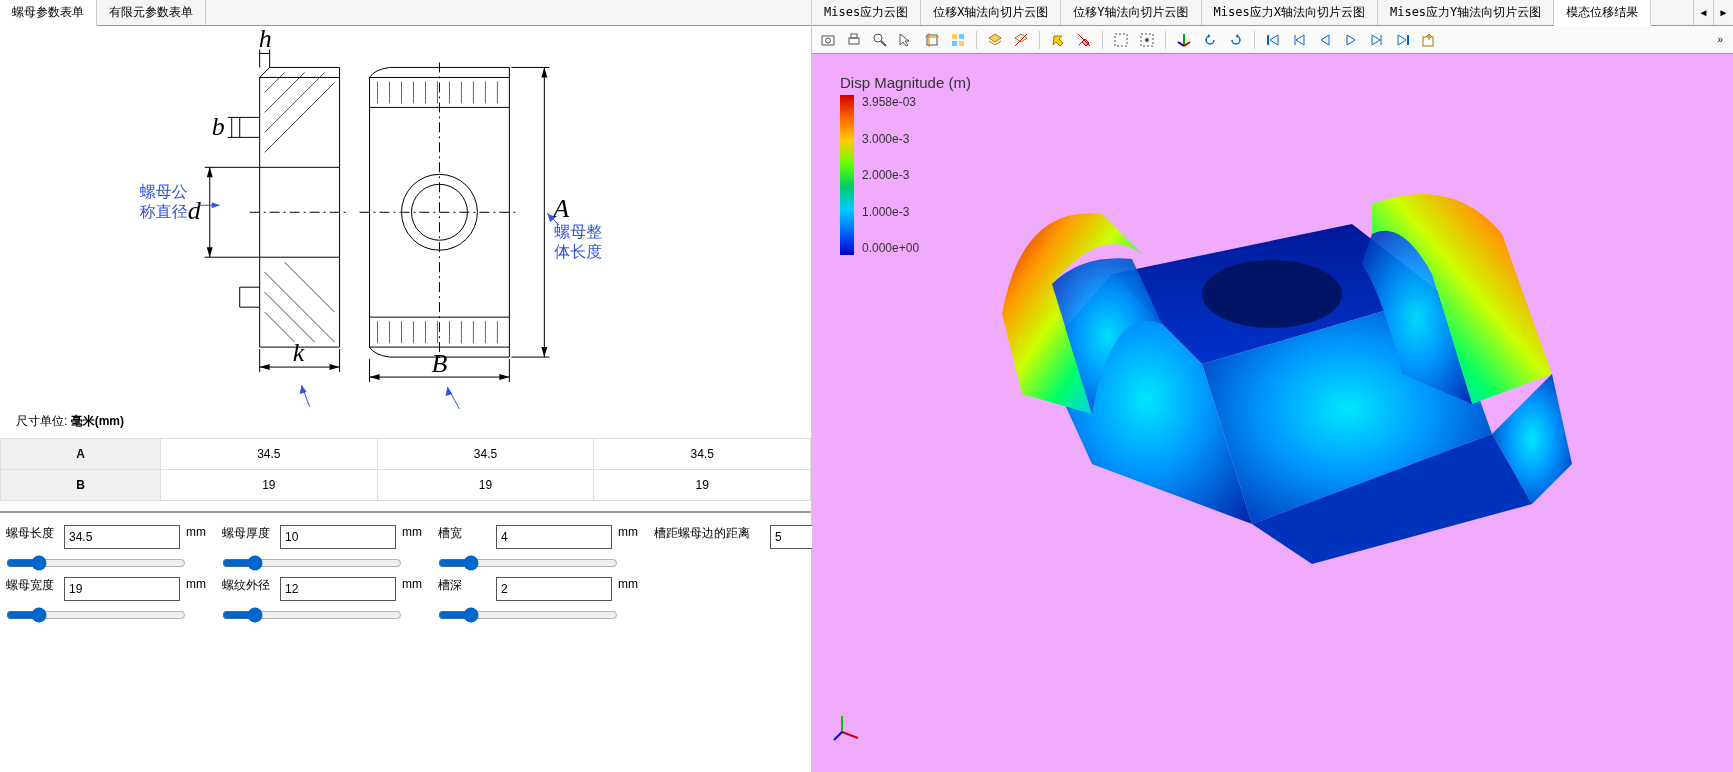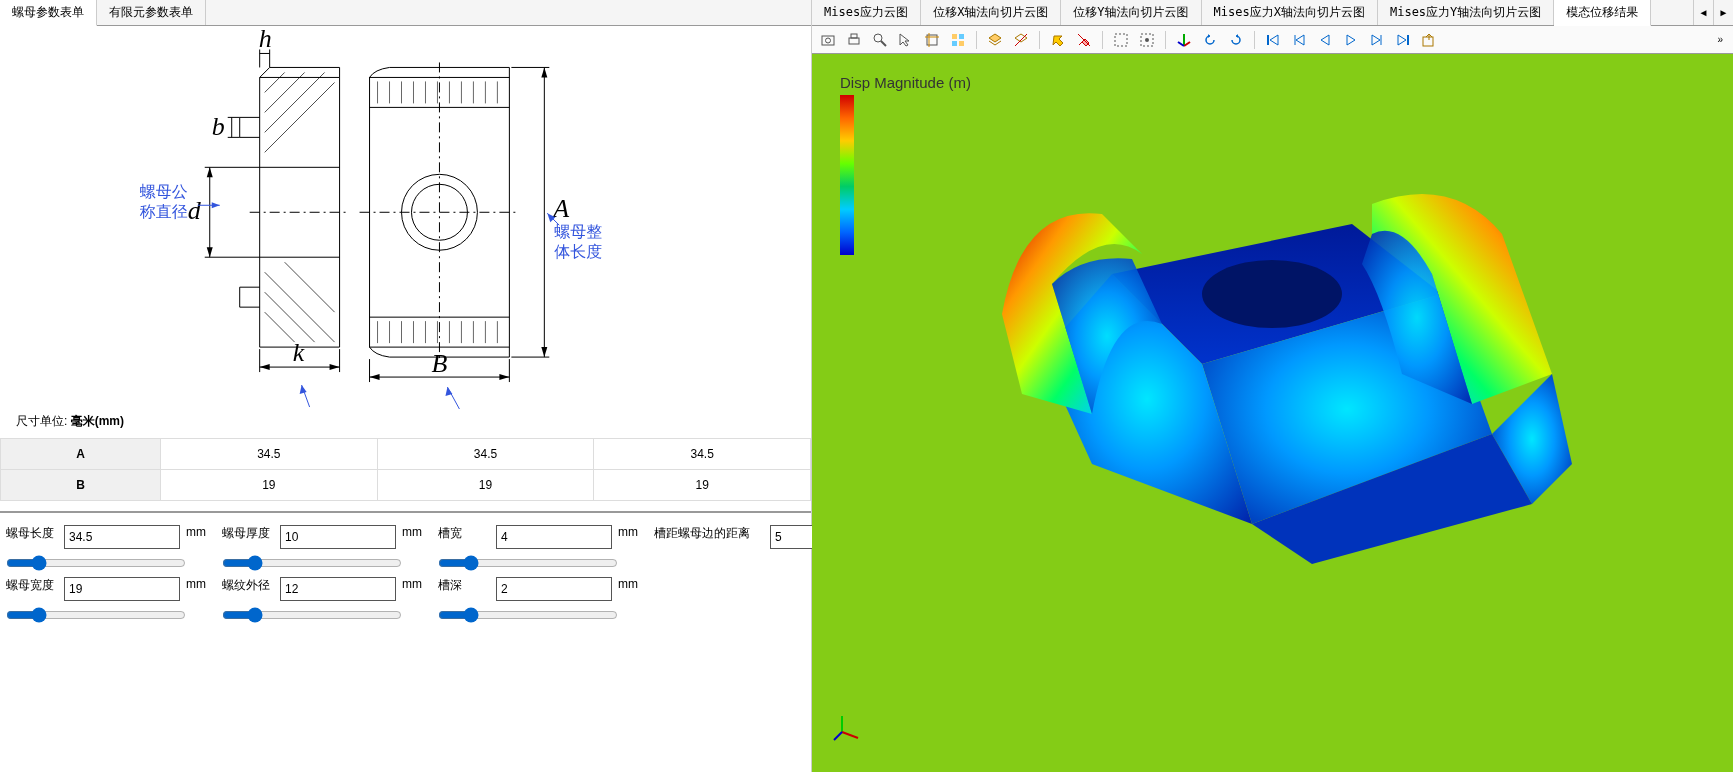--- a/index.html
+++ b/index.html
@@ -34,21 +34,21 @@
 .param-unit { font-size: 12px; }
 .slider { width: 180px; height: 14px; }
 .slider input[type=range] { width: 100%; accent-color: #0066cc; }
 
 .toolbar { height: 28px; border-bottom: 1px solid #999; display: flex; align-items: center; padding: 0 4px; gap: 2px; background: #fafafa; }
 .tool-sep { width: 1px; height: 18px; background: #ccc; margin: 0 4px; }
 .tool-btn { width: 24px; height: 22px; display: flex; align-items: center; justify-content: center; cursor: pointer; border: 1px solid transparent; border-radius: 2px; }
 .tool-btn svg { width: 16px; height: 16px; }
 .tool-expand { margin-left: auto; font-size: 10px; padding: 0 6px; cursor: pointer; }
 
-.viewer { flex: 1; background: #84cc16; position: relative; }
+.viewer { flex: 1; background: #f0abfc; position: relative; }
 .legend { position: absolute; top: 20px; left: 28px; }
 .legend-title { font-size: 15px; color: #333; margin-bottom: 4px; }
 .legend-bar { display: flex; margin-top: 2px; }
 .legend-grad { width: 14px; height: 160px; background: linear-gradient(to bottom, #d00000, #ff6600, #ffcc00, #66ff00, #00cc66, #00ccff, #0066ff, #0000cc); }
 .legend-labels { display: flex; flex-direction: column; justify-content: space-between; height: 160px; margin-left: 8px; font-size: 12px; color: #333; }
 .triad { position: absolute; bottom: 30px; left: 20px; width: 30px; height: 30px; }
 .fea-model { position: absolute; top: 110px; left: 120px; width: 650px; height: 420px; }
 
 .dim-text { font-family: "Times New Roman", serif; font-style: italic; font-size: 26px; fill: #000; }
 .anno-text { font-size: 16px; fill: #3355dd; }
@@ -418,20 +418,27 @@
           </svg>
         </div>
         <div class="tool-expand">»</div>
       </div>
 
     <div class="viewer">
       <div class="legend">
         <div class="legend-title">Disp Magnitude (m)</div>
         <div class="legend-bar">
           <div class="legend-grad"></div>
+          <div class="legend-labels">
+            <span>3.958e-03</span>
+            <span>3.000e-3</span>
+            <span>2.000e-3</span>
+            <span>1.000e-3</span>
+            <span>0.000e+00</span>
+          </div>
         </div>
       </div>
 
       <svg class="fea-model" viewBox="0 0 650 420">
         <defs>
           <linearGradient id="wing" x1="0%" y1="0%" x2="100%" y2="100%">
             <stop offset="0%" stop-color="#d00000"></stop>
               <stop offset="25%" stop-color="#ff9900"></stop>
             <stop offset="45%" stop-color="#ccff00"></stop>
               <stop offset="65%" stop-color="#00ff66"></stop>

